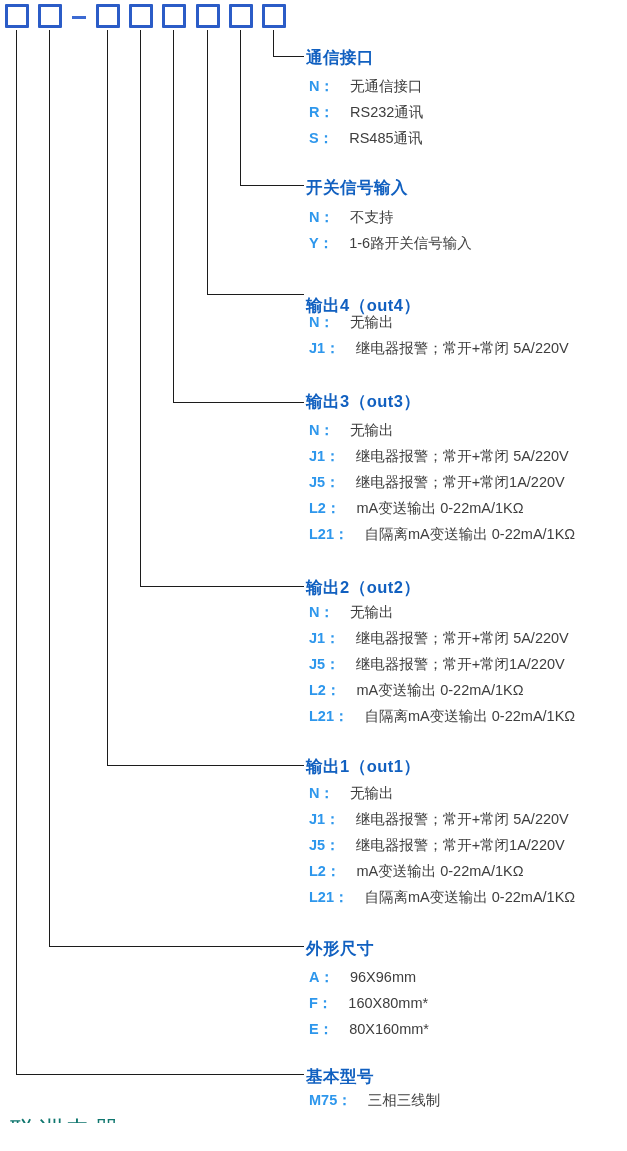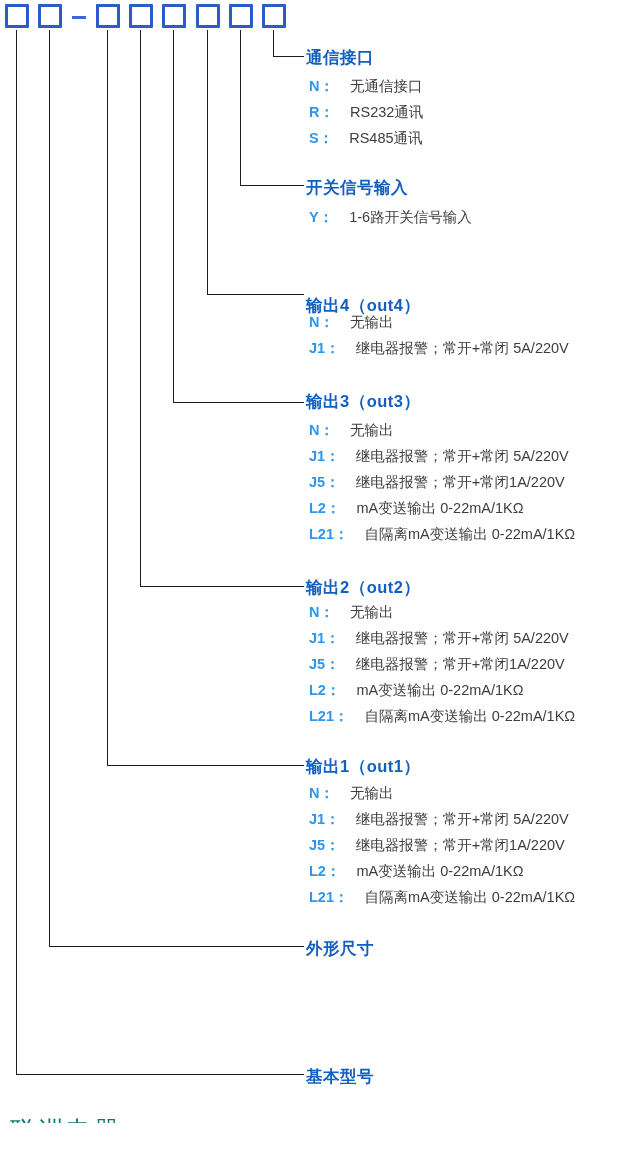--- a/index.html
+++ b/index.html
@@ -71,20 +71,21 @@
 
   <div class="sec-title" style="top:47px">通信接口</div>
   <div class="opts lh26" style="top:73px">
     <div class="opt"><span class="code">N：</span><span class="txt">无通信接口</span></div>
     <div class="opt"><span class="code">R：</span><span class="txt">RS232通讯</span></div>
     <div class="opt"><span class="code">S：</span><span class="txt">RS485通讯</span></div>
   </div>
 
   <div class="sec-title" style="top:177px">开关信号输入</div>
   <div class="opts lh26" style="top:204px">
+    <div class="opt"><span class="code">N：</span><span class="txt">不支持</span></div>
     <div class="opt"><span class="code">Y：</span><span class="txt">1-6路开关信号输入</span></div>
   </div>
 
   <div class="sec-title" style="top:295px">输出4（out4）</div>
   <div class="opts lh26" style="top:309px">
     <div class="opt"><span class="code">N：</span><span class="txt">无输出</span></div>
     <div class="opt"><span class="code">J1：</span><span class="txt">继电器报警；常开+常闭 5A/220V</span></div>
   </div>
 
   <div class="sec-title" style="top:391px">输出3（out3）</div>
@@ -108,20 +109,26 @@
   <div class="sec-title" style="top:756px">输出1（out1）</div>
   <div class="opts lh25" style="top:780px">
     <div class="opt"><span class="code">N：</span><span class="txt">无输出</span></div>
     <div class="opt"><span class="code">J1：</span><span class="txt">继电器报警；常开+常闭 5A/220V</span></div>
     <div class="opt"><span class="code">J5：</span><span class="txt">继电器报警；常开+常闭1A/220V</span></div>
     <div class="opt"><span class="code">L2：</span><span class="txt">mA变送输出 0-22mA/1KΩ</span></div>
     <div class="opt"><span class="code">L21：</span><span class="txt">自隔离mA变送输出 0-22mA/1KΩ</span></div>
   </div>
 
   <div class="sec-title" style="top:938px">外形尺寸</div>
+  <div class="opts lh25" style="top:964px">
+    <div class="opt"><span class="code">A：</span><span class="txt">96X96mm</span></div>
+    <div class="opt"><span class="code">F：</span><span class="txt">160X80mm*</span></div>
+    <div class="opt"><span class="code">E：</span><span class="txt">80X160mm*</span></div>
+  </div>
 
   <div class="sec-title" style="top:1066px">基本型号</div>
   <div class="opts lh25" style="top:1087px">
+    <div class="opt"><span class="code">M75：</span><span class="txt">三相三线制</span></div>
   </div>
 
   <div class="brand">联洲电器</div>
 
 </div>
 
 </body></html>

